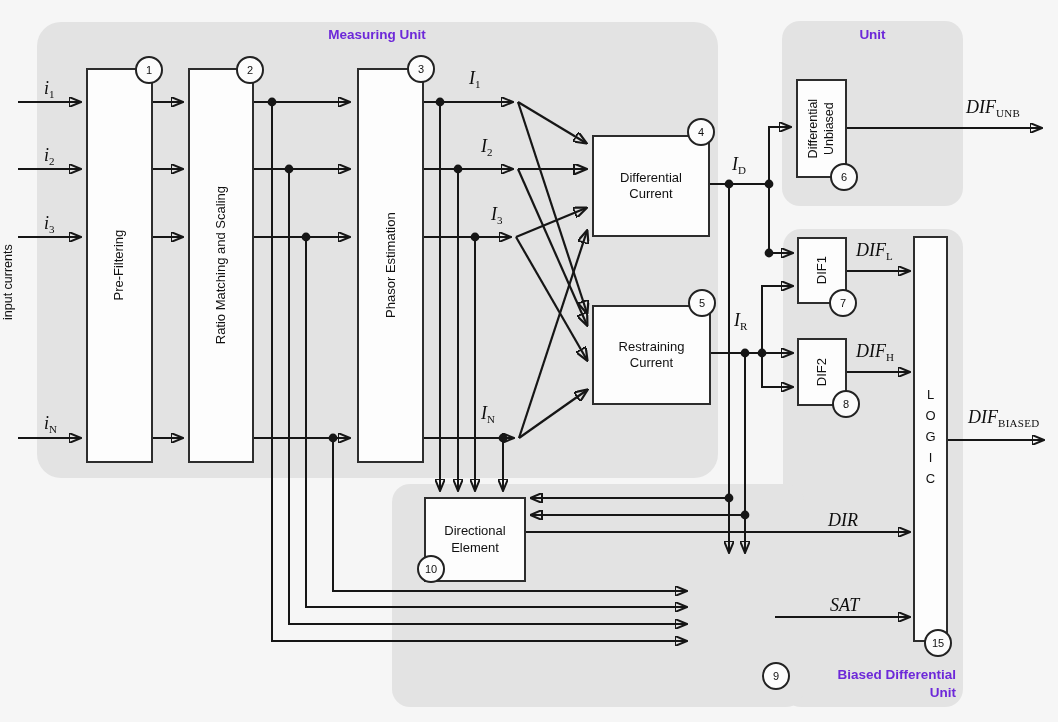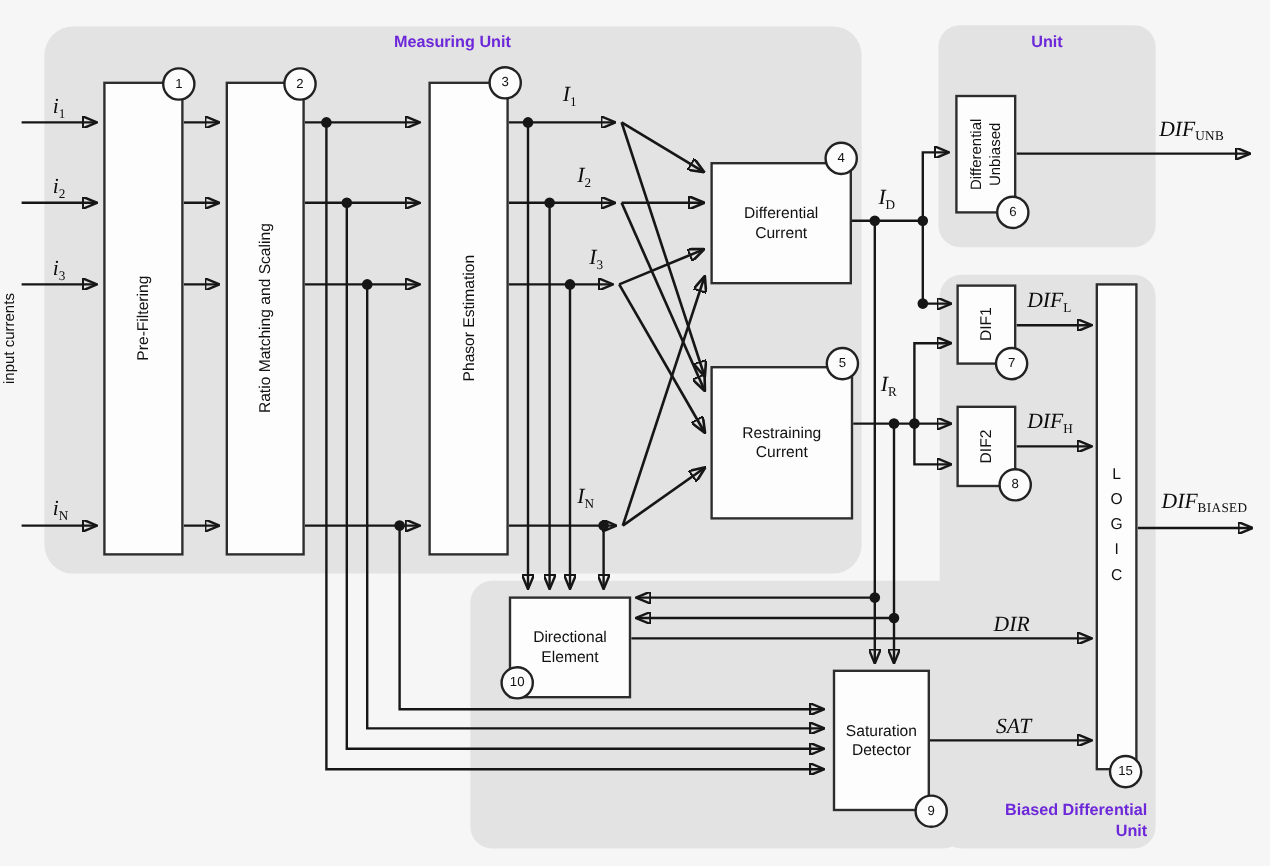--- a/index.html
+++ b/index.html
@@ -173,21 +173,21 @@
     <div class="lbl rot">Phasor Estimation</div>
   </div>
 
   <div class="block" style="left:592px; top:135px; width:118px; height:102px;">
     <div class="lbl">
       <div>Differential</div>
       <div>Current</div>
     </div>
   </div>
 
-  <div class="block" style="left:592px; top:305px; width:119px; height:128px;">
+  <div class="block" style="left:592px; top:305px; width:119px; height:100px;">
     <div class="lbl">
       <div>Restraining</div>
       <div>Current</div>
     </div>
   </div>
 
   <div class="block" style="left:796px; top:79px; width:51px; height:99px;">
     <div class="lbl small rot" style="text-align:center;">
       <div>Differential</div>
       <div>Unbiased</div>
@@ -195,26 +195,20 @@
   </div>
 
   <div class="block" style="left:797px; top:237px; width:50px; height:67px;">
     <div class="lbl rot">DIF1</div>
   </div>
 
   <div class="block" style="left:797px; top:338px; width:50px; height:68px;">
     <div class="lbl rot">DIF2</div>
   </div>
 
-  <div class="block" style="left:694px; top:558px; width:81px; height:118px;">
-    <div class="lbl">
-      <div>Saturation</div>
-      <div>Detector</div>
-    </div>
-  </div>
 
   <div class="block" style="left:424px; top:497px; width:102px; height:85px;">
     <div class="lbl">
       <div>Directional</div>
       <div>Element</div>
     </div>
   </div>
 
   <div class="block" style="left:913px; top:236px; width:35px; height:406px;">
     <div class="logic-lbl">LOGIC</div>

